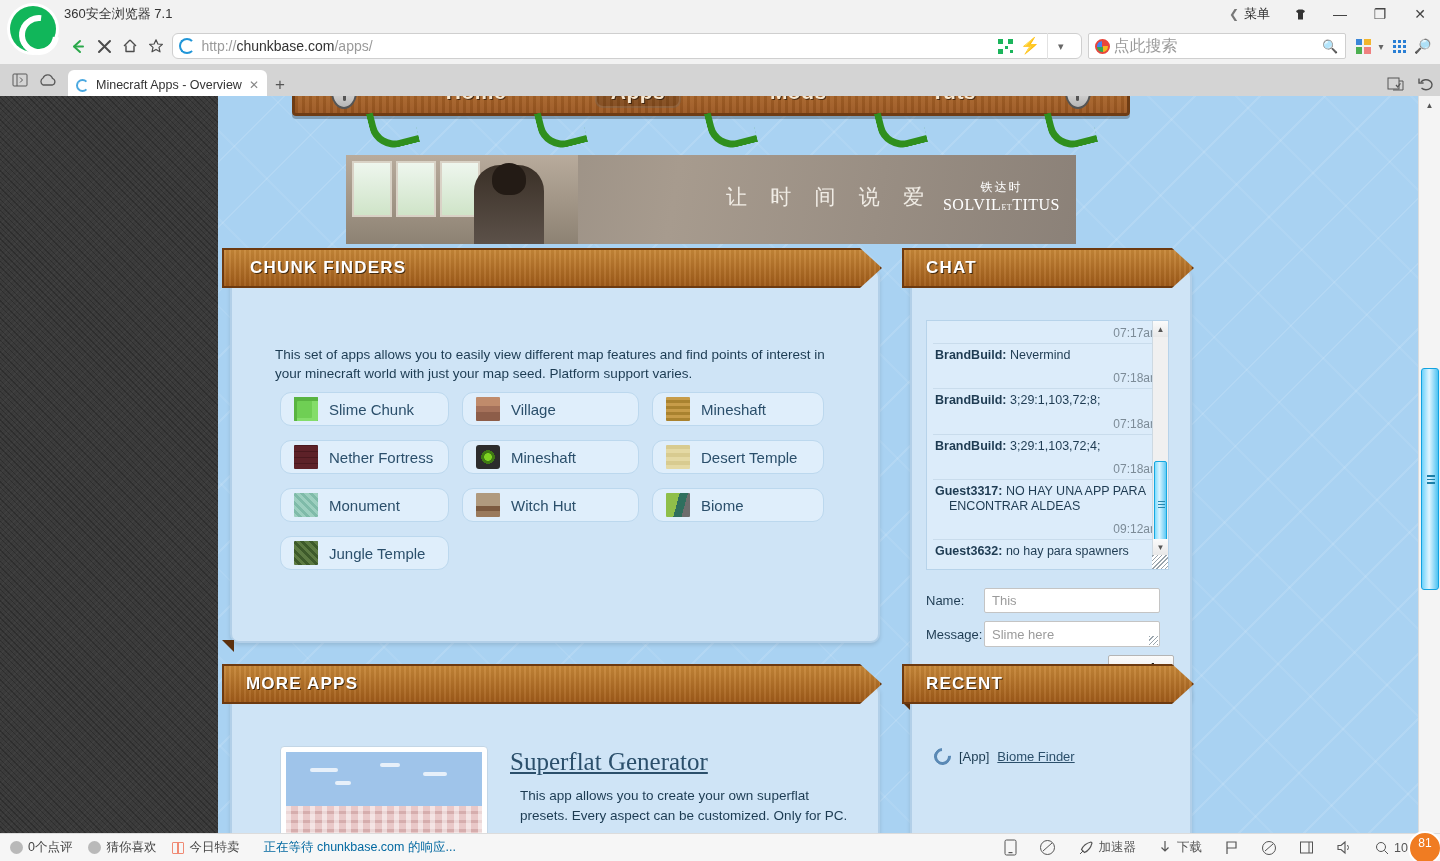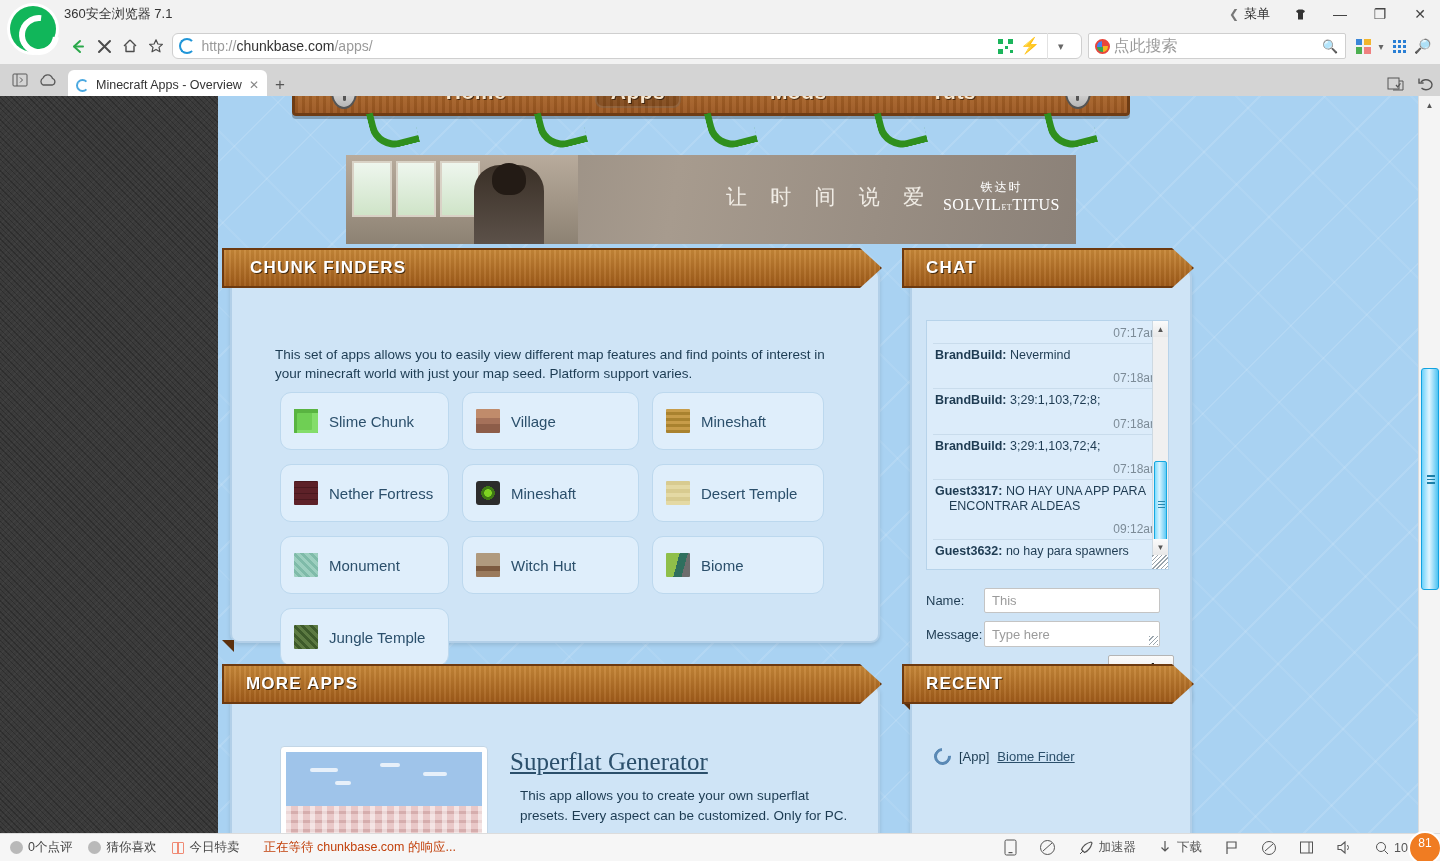--- a/index.html
+++ b/index.html
@@ -144,21 +144,21 @@
   }
   .hdr-tail{ position:absolute; left:-10px; bottom:-11px; width:12px; height:12px;
              background:#5b300d; clip-path:polygon(0 0,100% 0,100% 100%);}
 
   
   #chunkbox{ left:12px; top:172px; width:650px; height:375px; }
   #chunkhdr{ width:660px;padding-left:26px; }
   .cb-desc{ position:absolute; left:43px; top:76px; width:563px; font-size:13.5px; color:#1c3b52; line-height:1.38;}
   .cb-grid{ position:absolute; left:48px; top:122px; width:556px; display:grid;
             grid-template-columns:169px 177px 172px; gap:14px 13px;}
-  .cb-item{ height:58px; background:#dfeefb; border:1px solid #bcd8ee; border-radius:11px;
+  .cb-item{ height:34px; background:#dfeefb; border:1px solid #bcd8ee; border-radius:11px;
             display:flex; align-items:center; gap:11px; padding-left:13px; font-size:15px; color:#2b4f6b;}
   .cb-ico{ width:24px;height:24px; flex:0 0 24px; image-rendering:pixelated; border-radius:1px;}
   .i-slime{ background:#6fcf54; box-shadow: inset 3px 4px 0 #59b441, inset -6px -3px 0 #84dd6a, inset 0 0 0 1px #4da03a;}
   .i-slime:after{content:"";}
   .i-village{ background:linear-gradient(#c08b6b 0 38%, #a5715a 38% 62%, #8d5d49 62%); }
   .i-mine{ background:repeating-linear-gradient(0deg,#a9822f 0 3px,#c79c49 3px 6px); }
   .i-nether{ background:repeating-linear-gradient(0deg,#5d2128 0 5px,#4a181e 5px 6px),
                         repeating-linear-gradient(90deg,#6b2830 0 10px,#44161c 10px 11px); }
   .i-strong{ background:radial-gradient(circle at 50% 50%, #7ed321 0 22%, #3f7a14 23% 40%, #2c2c2c 41% 100%); border-radius:3px;}
   .i-desert{ background:repeating-linear-gradient(0deg,#e4d9a4 0 4px,#d8cb90 4px 8px),
@@ -239,21 +239,21 @@
      background:repeating-linear-gradient(0deg,#1c7fa8 0 1.5px,transparent 1.5px 3.5px);}
 
   
   #statusbar{ position:absolute; left:0; bottom:0; width:1440px; height:28px; background:#f6f6f6;
               border-top:1px solid #dcdcdc; display:flex; align-items:center; font-size:12.5px; color:#444;}
   .sb-left{ display:flex; align-items:center; gap:16px; padding-left:10px;}
   .sb-chip{ display:flex; align-items:center; gap:5px;}
   .dot{ width:13px;height:13px;border-radius:50%;background:#b9b9b9;}
   .gift{ width:12px;height:12px;border:1.5px solid #f08a74; border-radius:1px; position:relative;}
   .gift:after{content:"";position:absolute;left:4px;top:-1px;width:2px;height:12px;background:#f08a74;}
-  .sb-status{ margin-left:8px; color:#c2410c;}
+  .sb-status{ margin-left:8px; color:#0369a1;}
   .sb-right{ margin-left:auto; display:flex; align-items:center; gap:22px; padding-right:14px; color:#555;}
   .sb-right .it{ display:flex; align-items:center; gap:5px; font-size:12.5px;}
   .badge81{ position:absolute; right:-2px; bottom:-4px; width:34px;height:34px;border-radius:50%;
             background:#f07c22; color:#fff; font-size:12px; display:flex;align-items:flex-start;justify-content:center;
             padding-top:3px; border:2px solid #fff;}
 </style>
 </head>
 <body>
 
 <div id="browser">
@@ -473,21 +473,21 @@
           </div>
         </div>
 
         <div class="chat-form">
           <div class="cf-row">
             <span class="cf-label">Name:</span>
             <span class="cf-input" placeholder="Guest">This</span>
           </div>
           <div class="cf-row">
             <span class="cf-label">Message:</span>
-            <span class="cf-input ta" placeholder="Type here">Type here</span>
+            <span class="cf-input ta" placeholder="Type here">Slime here</span>
           </div>
           <div class="cf-send-row">
             <span class="send-btn">Send</span>
           </div>
         </div>
       </div>
 
       <div class="box" id="morebox">
         <div class="boxhdr" id="morehdr">MORE APPS</div>
 

